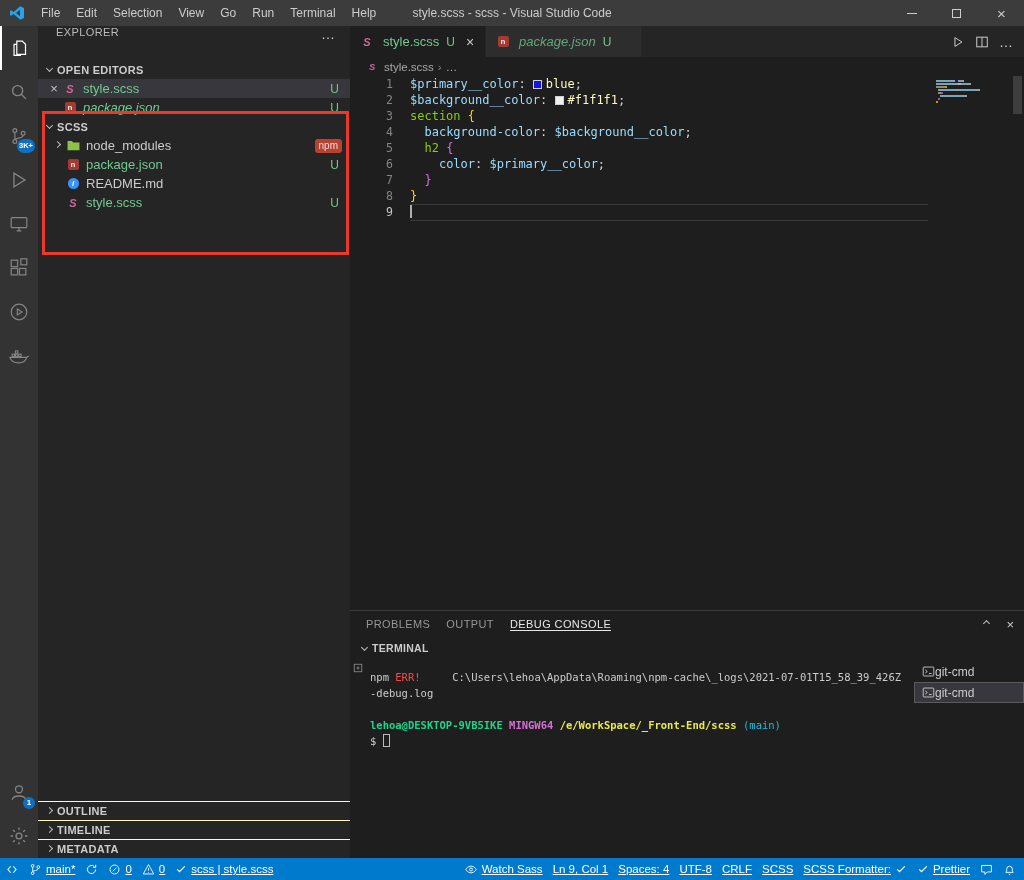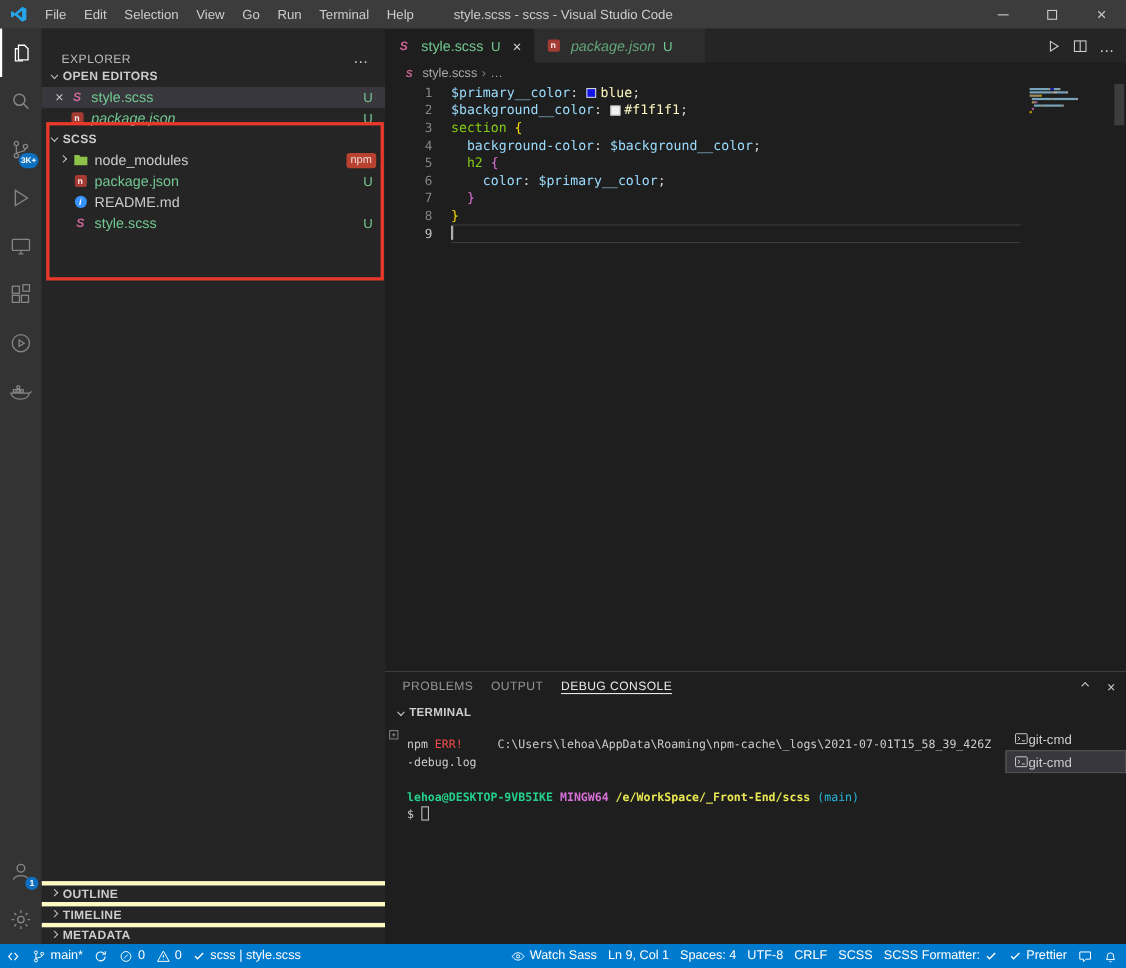--- a/index.html
+++ b/index.html
@@ -22,24 +22,24 @@
   .main{display:flex;height:832px}
   .activitybar{width:38px;background:#333333;display:flex;flex-direction:column;align-items:center;flex:none}
   .ab-item{width:38px;height:44px;display:flex;align-items:center;justify-content:center;color:#858585;position:relative;cursor:pointer}
   .ab-item.active{color:#ffffff;border-left:2px solid #ffffff}
   .ab-spacer{flex:1}
   .ab-badge{position:absolute;right:3px;bottom:5px;background:#0e70c0;color:#ffffff;border-radius:9px;font-size:7.5px;min-width:15px;height:14px;line-height:14px;text-align:center;padding:0 2px;font-weight:bold}
   .ab-badge.small{min-width:12px;height:12px;line-height:12px;font-size:8px}
 
   
   .sidebar{width:312px;background:#252526;display:flex;flex-direction:column;flex:none;position:relative}
-  .sidebar-title{height:34px;display:flex;align-items:flex-end;padding:0 14px 0 18px;font-size:11px;letter-spacing:.4px;color:#bbbbbb}
+  .sidebar-title{height:34px;display:flex;align-items:flex-start;padding:0 14px 0 18px;font-size:11px;letter-spacing:.4px;color:#bbbbbb}
   .sidebar-title .ellipsis{margin-left:auto;font-size:14px;color:#cccccc;letter-spacing:1px}
   .section-header{height:19px;display:flex;align-items:center;font-size:11px;font-weight:bold;color:#cccccc;padding-left:5px;letter-spacing:.3px}
-  .section-header.bordered{border-top:4px solid #fef9c3}
+  .section-header.bordered{border-top:1px solid #fef9c3}
   .chev{width:5px;height:5px;border-right:1px solid #bfbfbf;border-bottom:1px solid #bfbfbf;display:inline-block;transform:rotate(45deg);margin:0 5px 2px 4px;flex:none}
   .chev.right{transform:rotate(-45deg)}
   .chev.up{transform:rotate(-135deg)}
   .oe-row,.tree-row{height:19px;display:flex;align-items:center;font-size:13px;color:#cccccc;cursor:pointer}
   .oe-row{padding-left:8px}
   .oe-row.selected{background:#37373d}
   .close-slot{width:16px;flex:none;text-align:center;color:#c5c5c5;font-size:13px}
   .chev-slot{width:15px;flex:none;display:flex;justify-content:center}
   .tree-row{padding-left:12px}
   .row-label{margin-left:1px;white-space:nowrap}
@@ -484,21 +484,21 @@
                 </svg>
               </span>
               <span>git-cmd</span>
             </div>
           </div>
       </div>
     </div>
   </div>
 </div>
 
-<div id="statusbar" style="background: rgb(0, 122, 204);">
+<div id="statusbar" style="background: rgb(0, 122, 204); text-decoration: underline;">
   <div class="sb-left" id="sb-left">
       <span class="sb-item">
         <span class="sb-ic">
           <svg width="14" height="13" viewBox="0 0 16 16" fill="none" stroke="currentColor" stroke-width="1.3">
             <path d="M6.5 4L3 8l3.5 4M9.5 4L13 8l-3.5 4"></path>
           </svg>
         </span>
       </span>
       <span class="sb-item">
         <span class="sb-ic">

